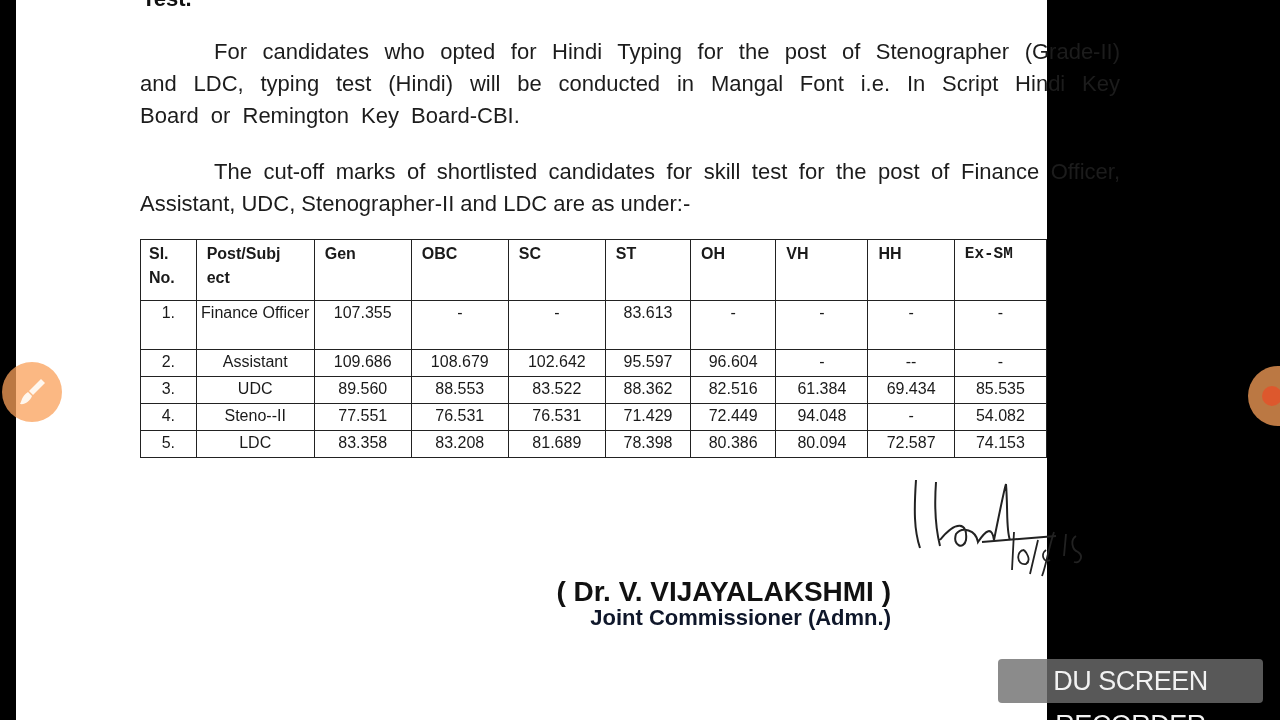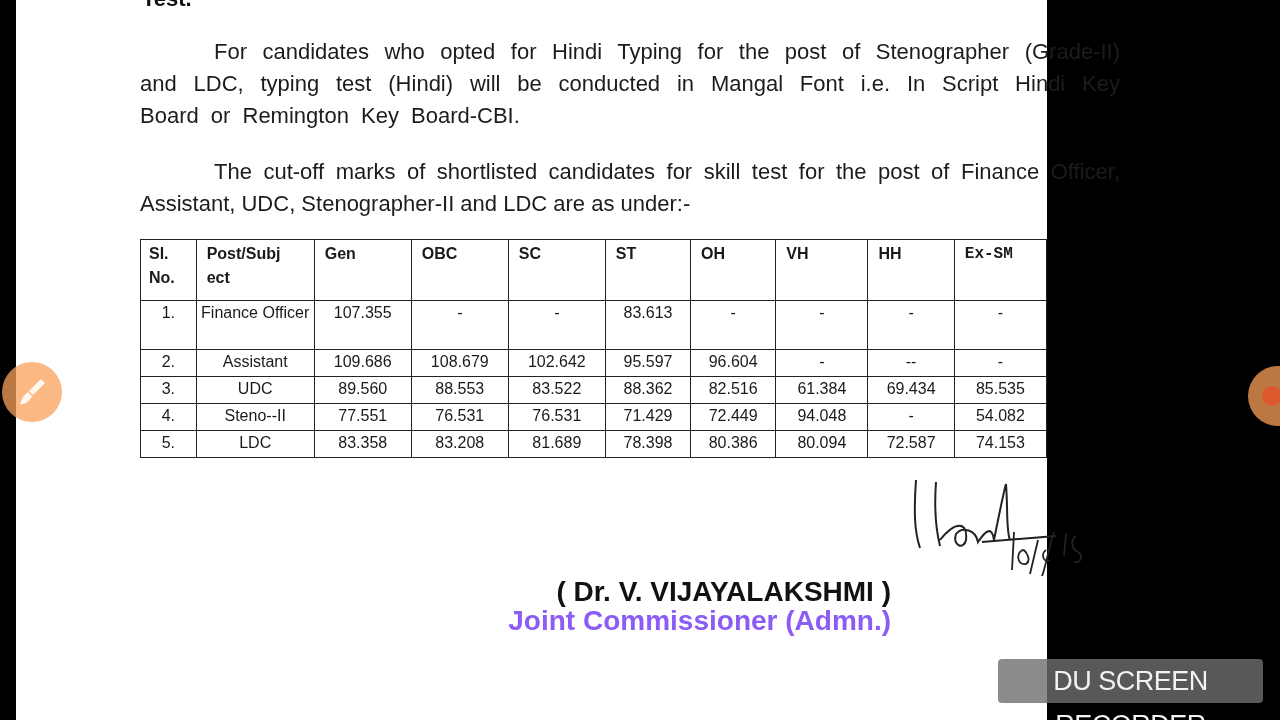--- a/index.html
+++ b/index.html
@@ -57,21 +57,21 @@
 
     .signature {
       position: absolute; left: 880px; top: 470px; width: 220px; height: 110px;
     }
     .sign-name {
       position: absolute; right: 156px; top: 576px;
       font-size: 28px; font-weight: bold; color: #111;
     }
     .sign-title {
       position: absolute; right: 156px; top: 605px;
-      font-size: 28px; font-weight: bold; color: #8b5cf6;
+      font-size: 22px; font-weight: bold; color: #0f172a;
     }
 
     .float-btn-left {
       position: absolute; left: 2px; top: 362px; width: 60px; height: 60px;
       border-radius: 50%; background: rgba(250, 160, 90, 0.75);
       display: flex; align-items: center; justify-content: center;
     }
     .float-btn-right {
       position: absolute; left: 1248px; top: 366px; width: 60px; height: 60px;
       border-radius: 50%; background: rgba(250, 160, 90, 0.75);

